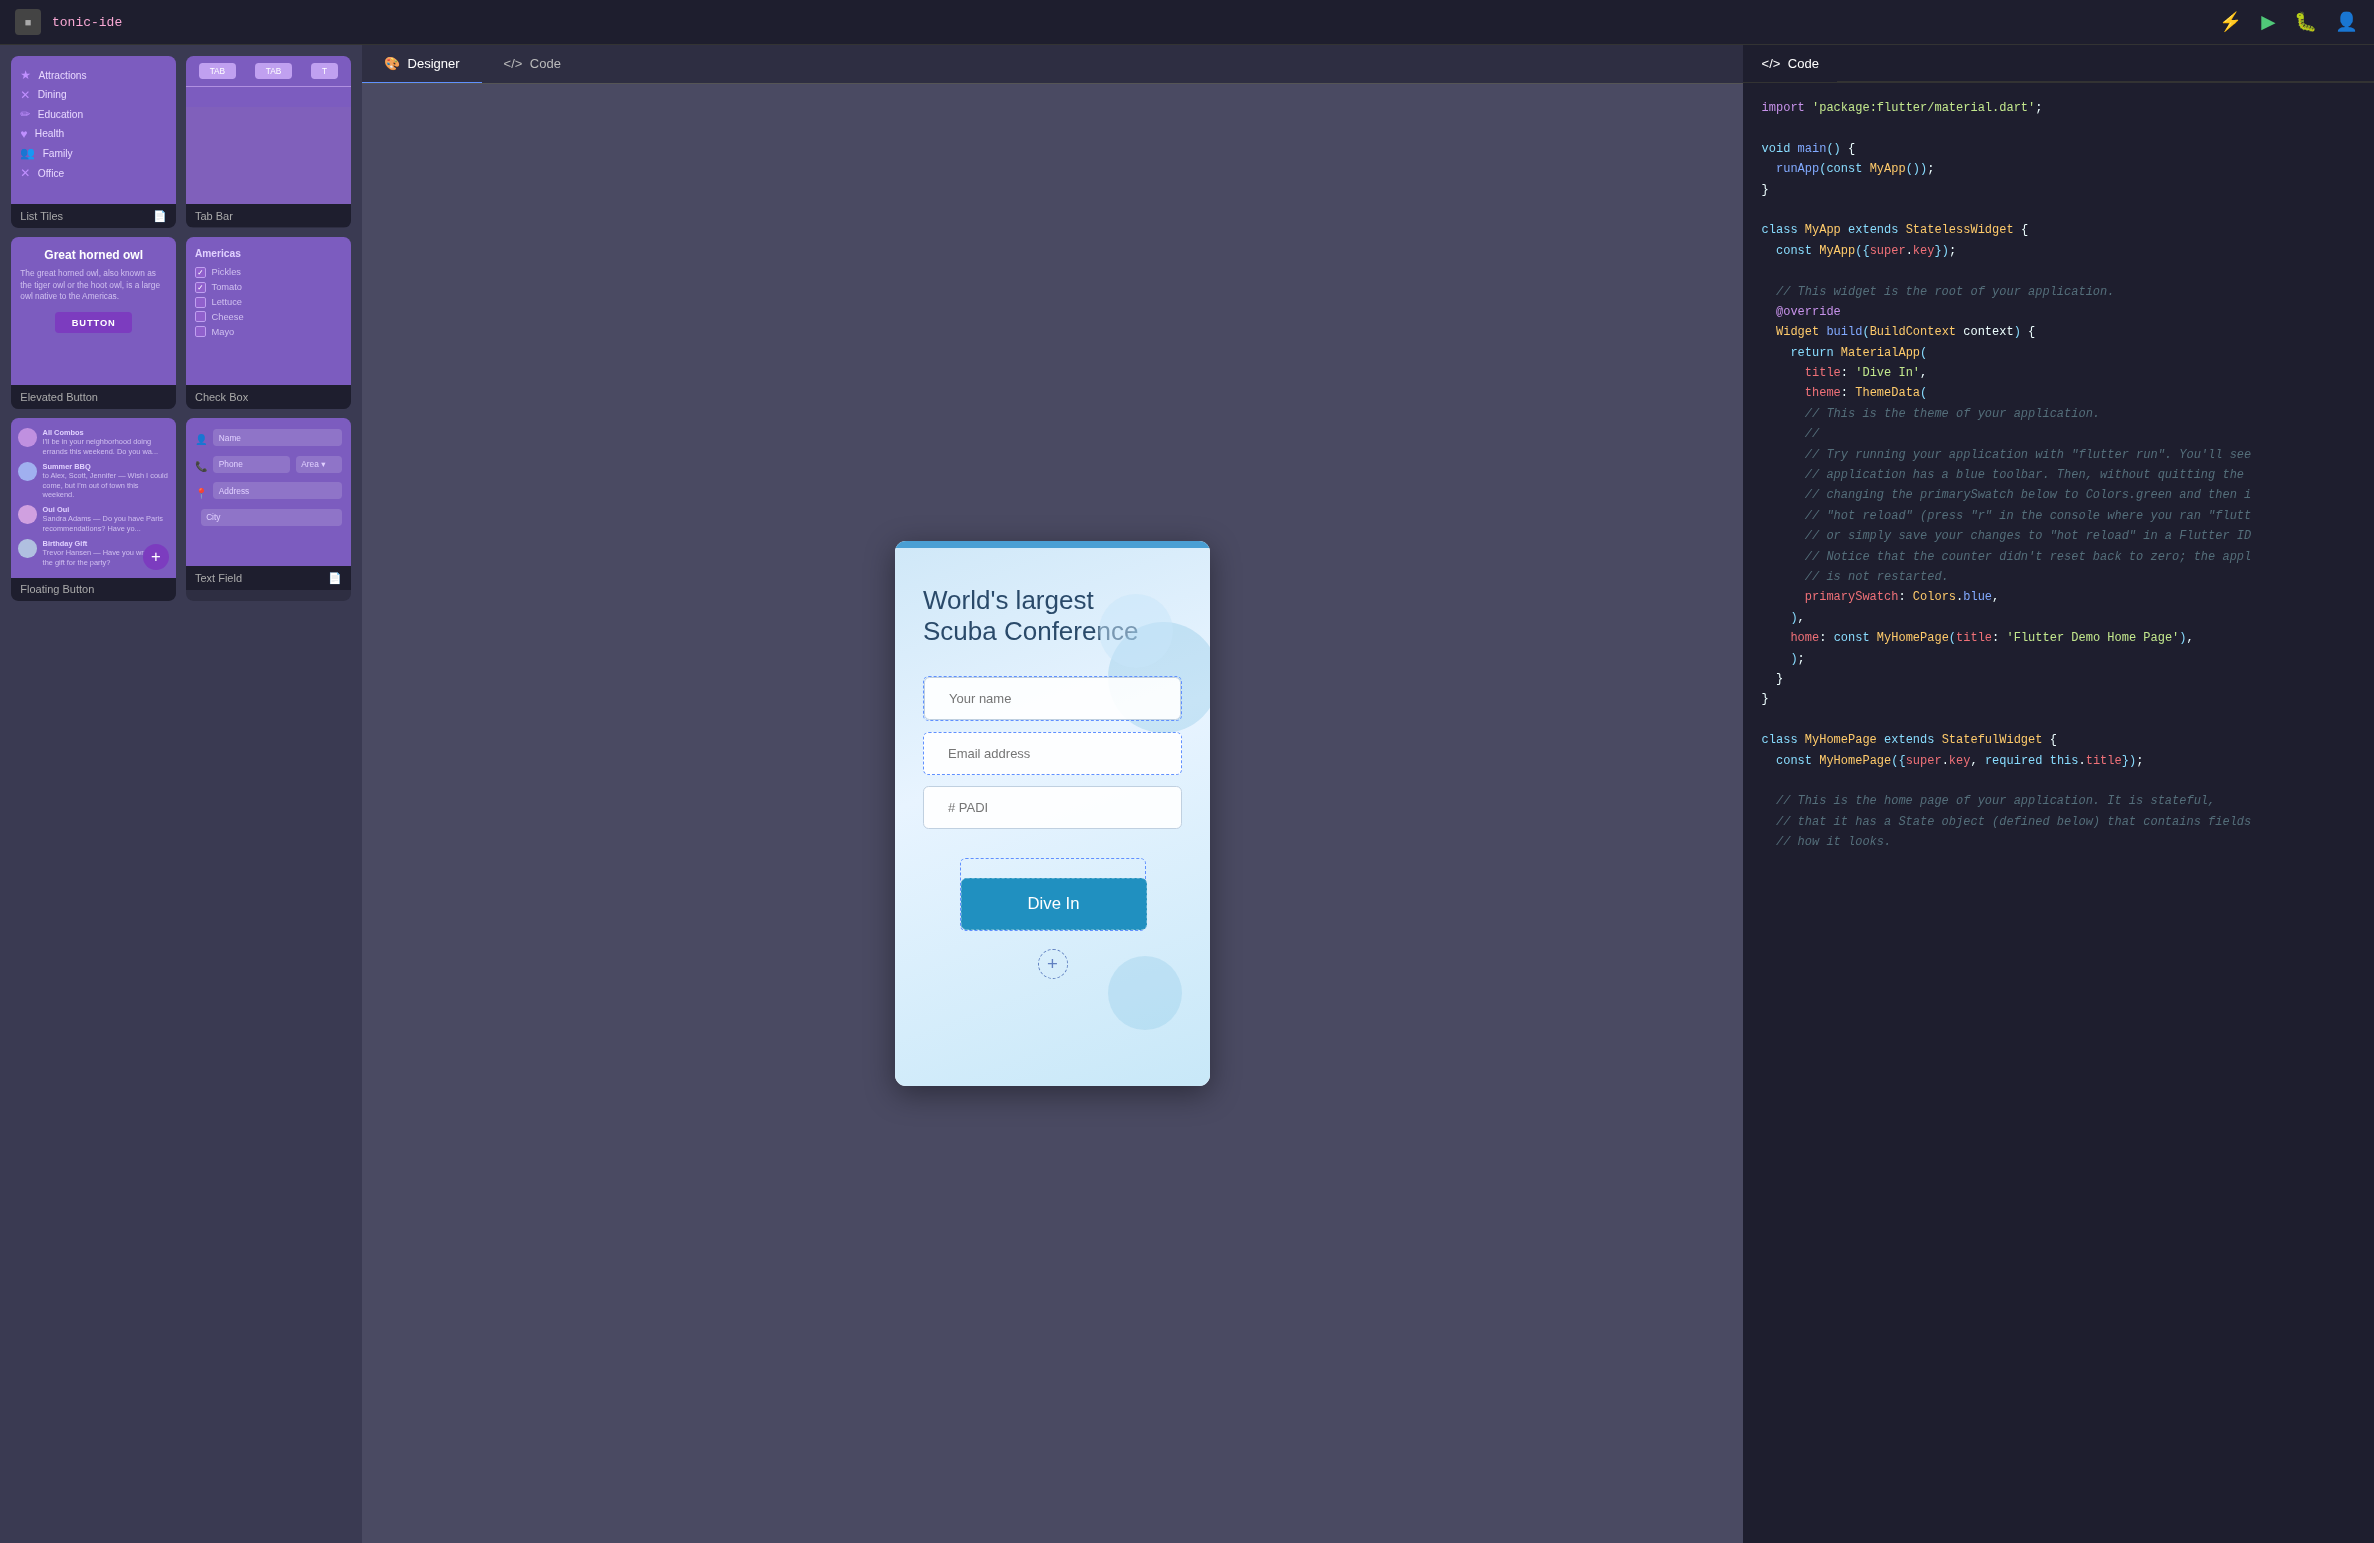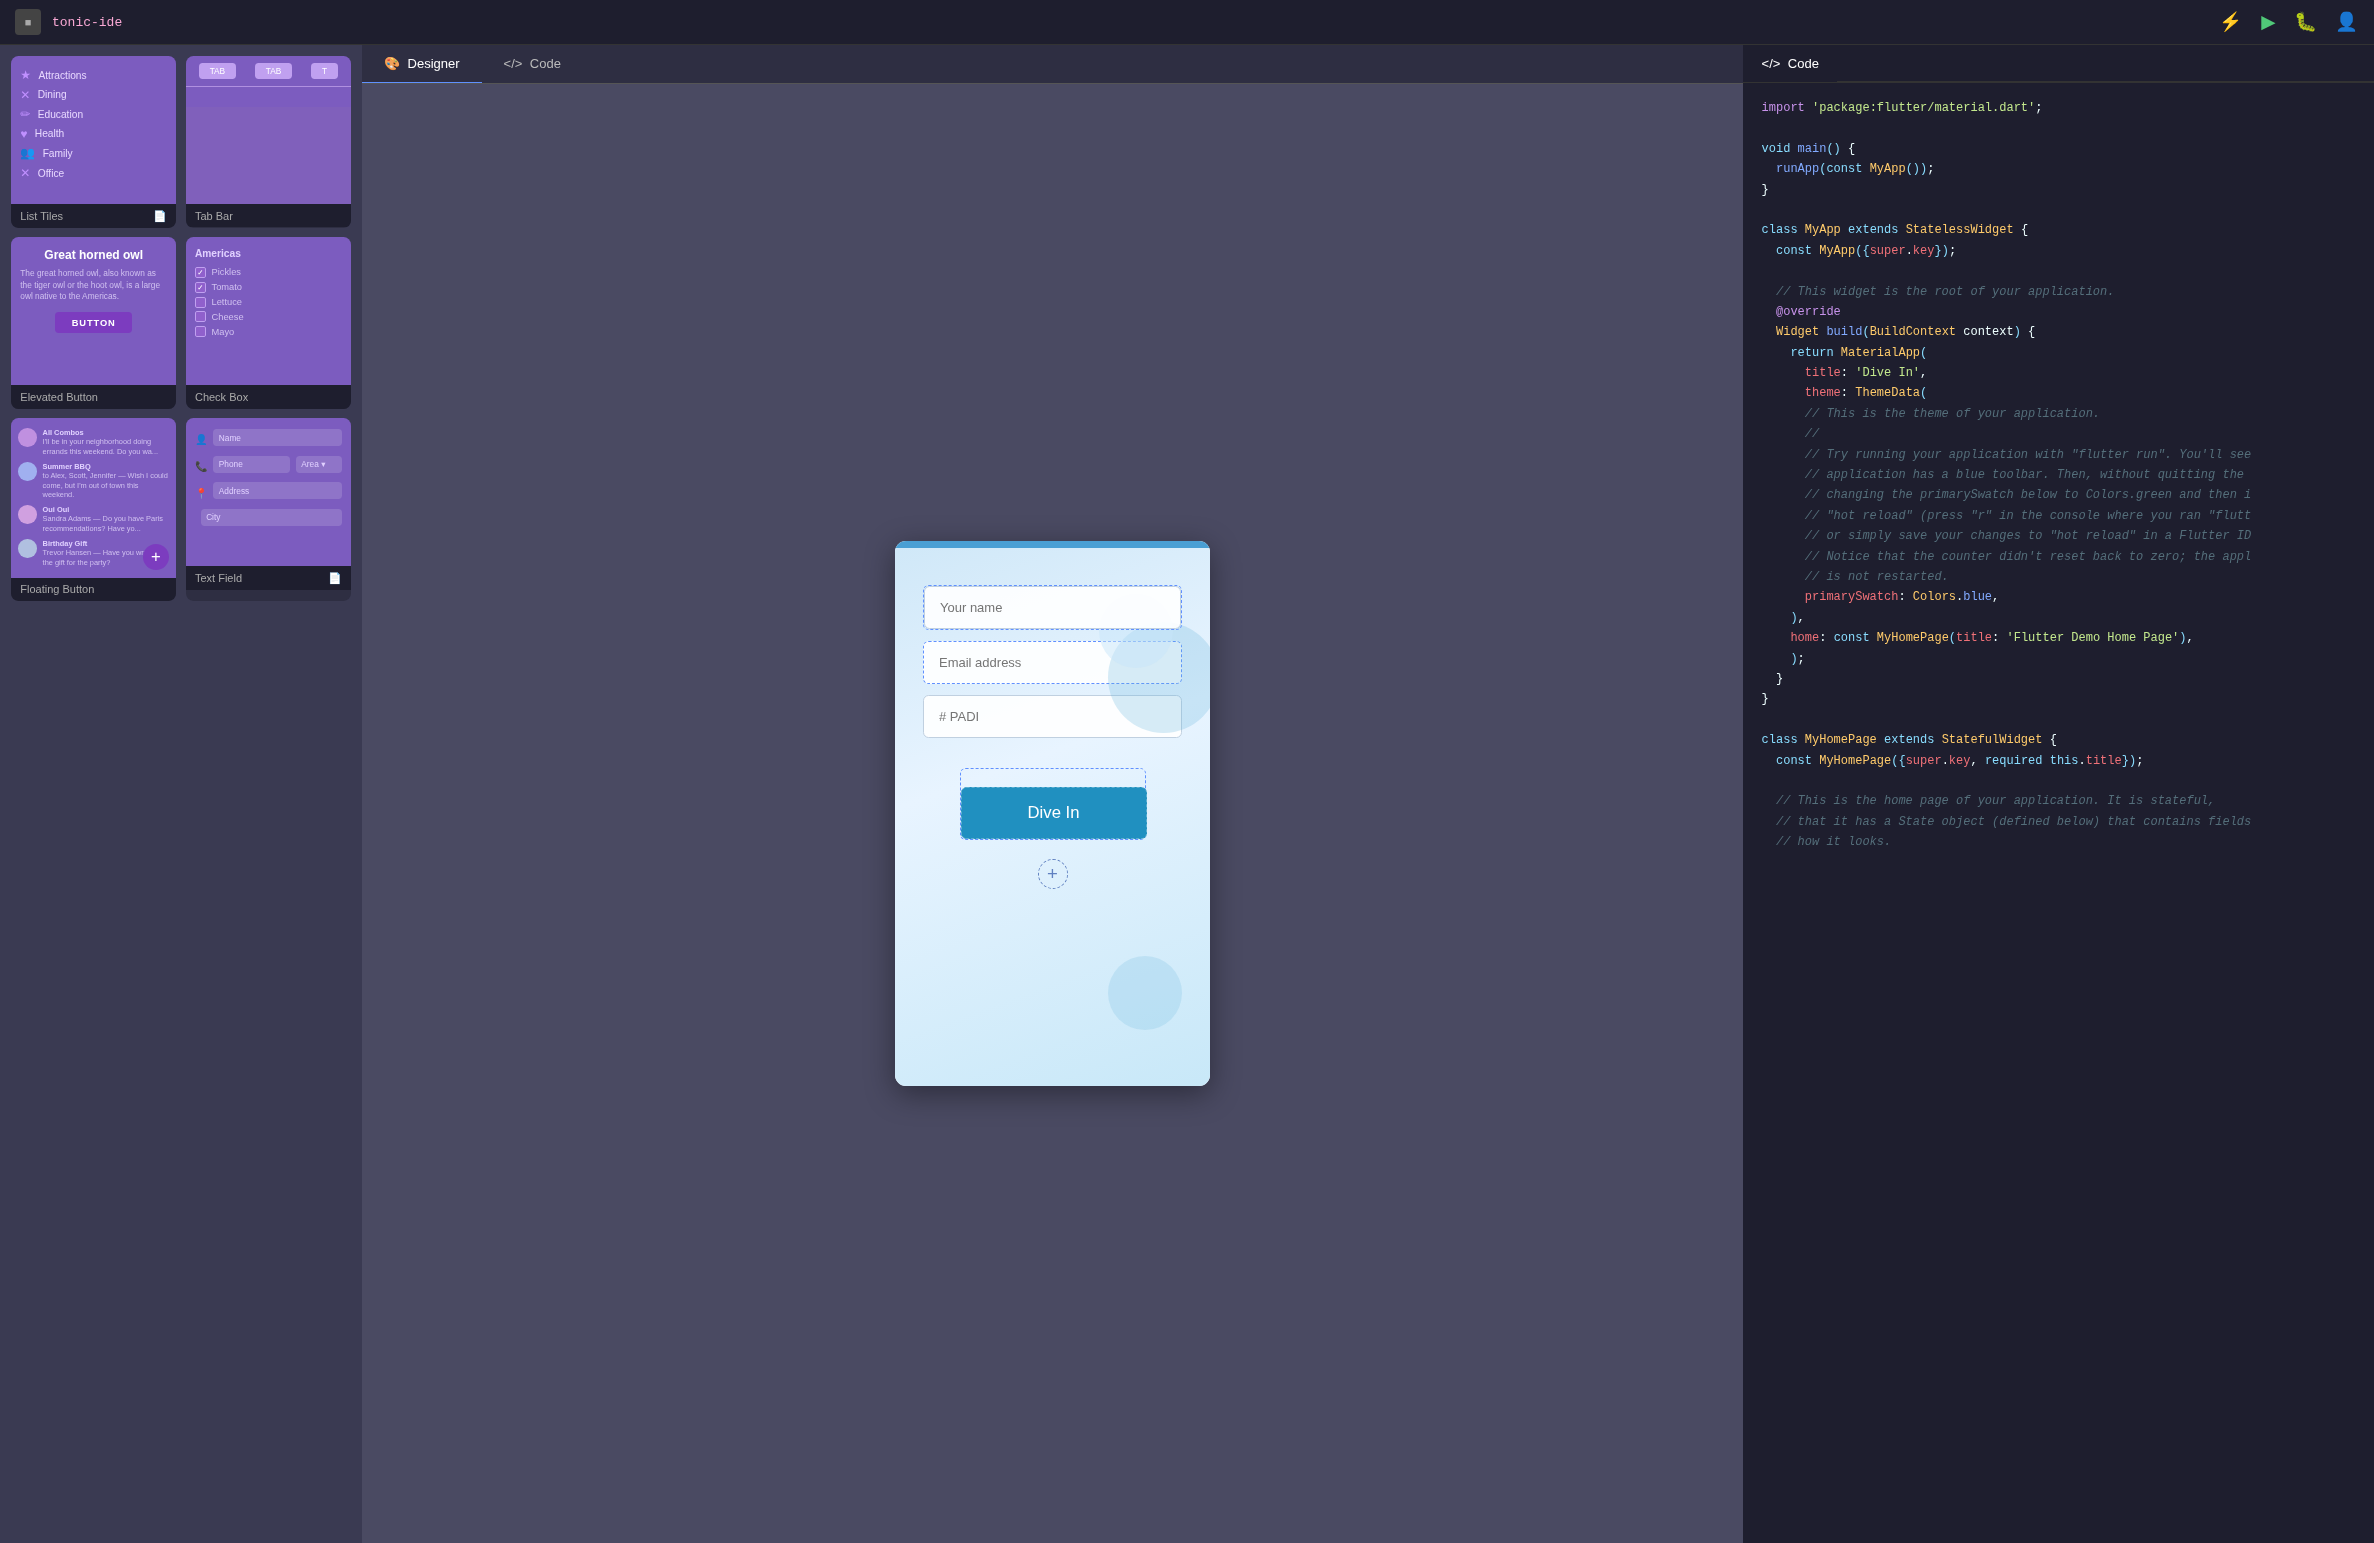--- a/index.html
+++ b/index.html
@@ -254,21 +254,21 @@
     .mobile-title {
       font-size: 26px;
       font-weight: 300;
       color: #2a4a6a;
       line-height: 1.2;
       margin-bottom: 28px;
     }
 
     .mobile-input {
       width: 100%;
-      padding: 13px 15px;
+      padding: 13px 24px;
       border: 0.9px solid #c0d0e0;
       border-radius: 5.6px;
       font-size: 13px;
       color: #888;
       background: rgba(255,255,255,0.9);
       margin-bottom: 11px;
       outline: none;
     }
 
     .mobile-btn {
@@ -538,20 +538,21 @@
 
     <div id="designer-area">
       <div class="mobile-mockup">
         <div class="mobile-header"></div>
         <div class="mobile-content">
           
           <div class="deco-circle" style="width:111px;height:111px;right:-9.3px;top:74px;background:rgba(100,180,220,0.25);"></div>
           <div class="deco-circle" style="width:74px;height:74px;right:37px;top:46px;background:rgba(200,230,250,0.5);"></div>
           <div class="deco-circle" style="width:74px;height:74px;right:28px;bottom:56px;background:rgba(100,180,220,0.2);"></div>
 
+          <div class="mobile-title">World's largest<br>Scuba Conference</div>
 
           <div class="selected-border" style="border-radius:5.6px;margin-bottom:11px;">
             <input class="mobile-input" style="margin: 0px;" type="text" placeholder="Your name">
           </div>
 
           <input class="mobile-input input-selected" type="text" placeholder="Email address" style="">
 
           <input class="mobile-input" type="text" placeholder="# PADI" style="">
 
           <div class="selected-border" style="border-radius:5.6px;display:inline-block;width:186px;margin:18.6px auto 0;display:block;">

